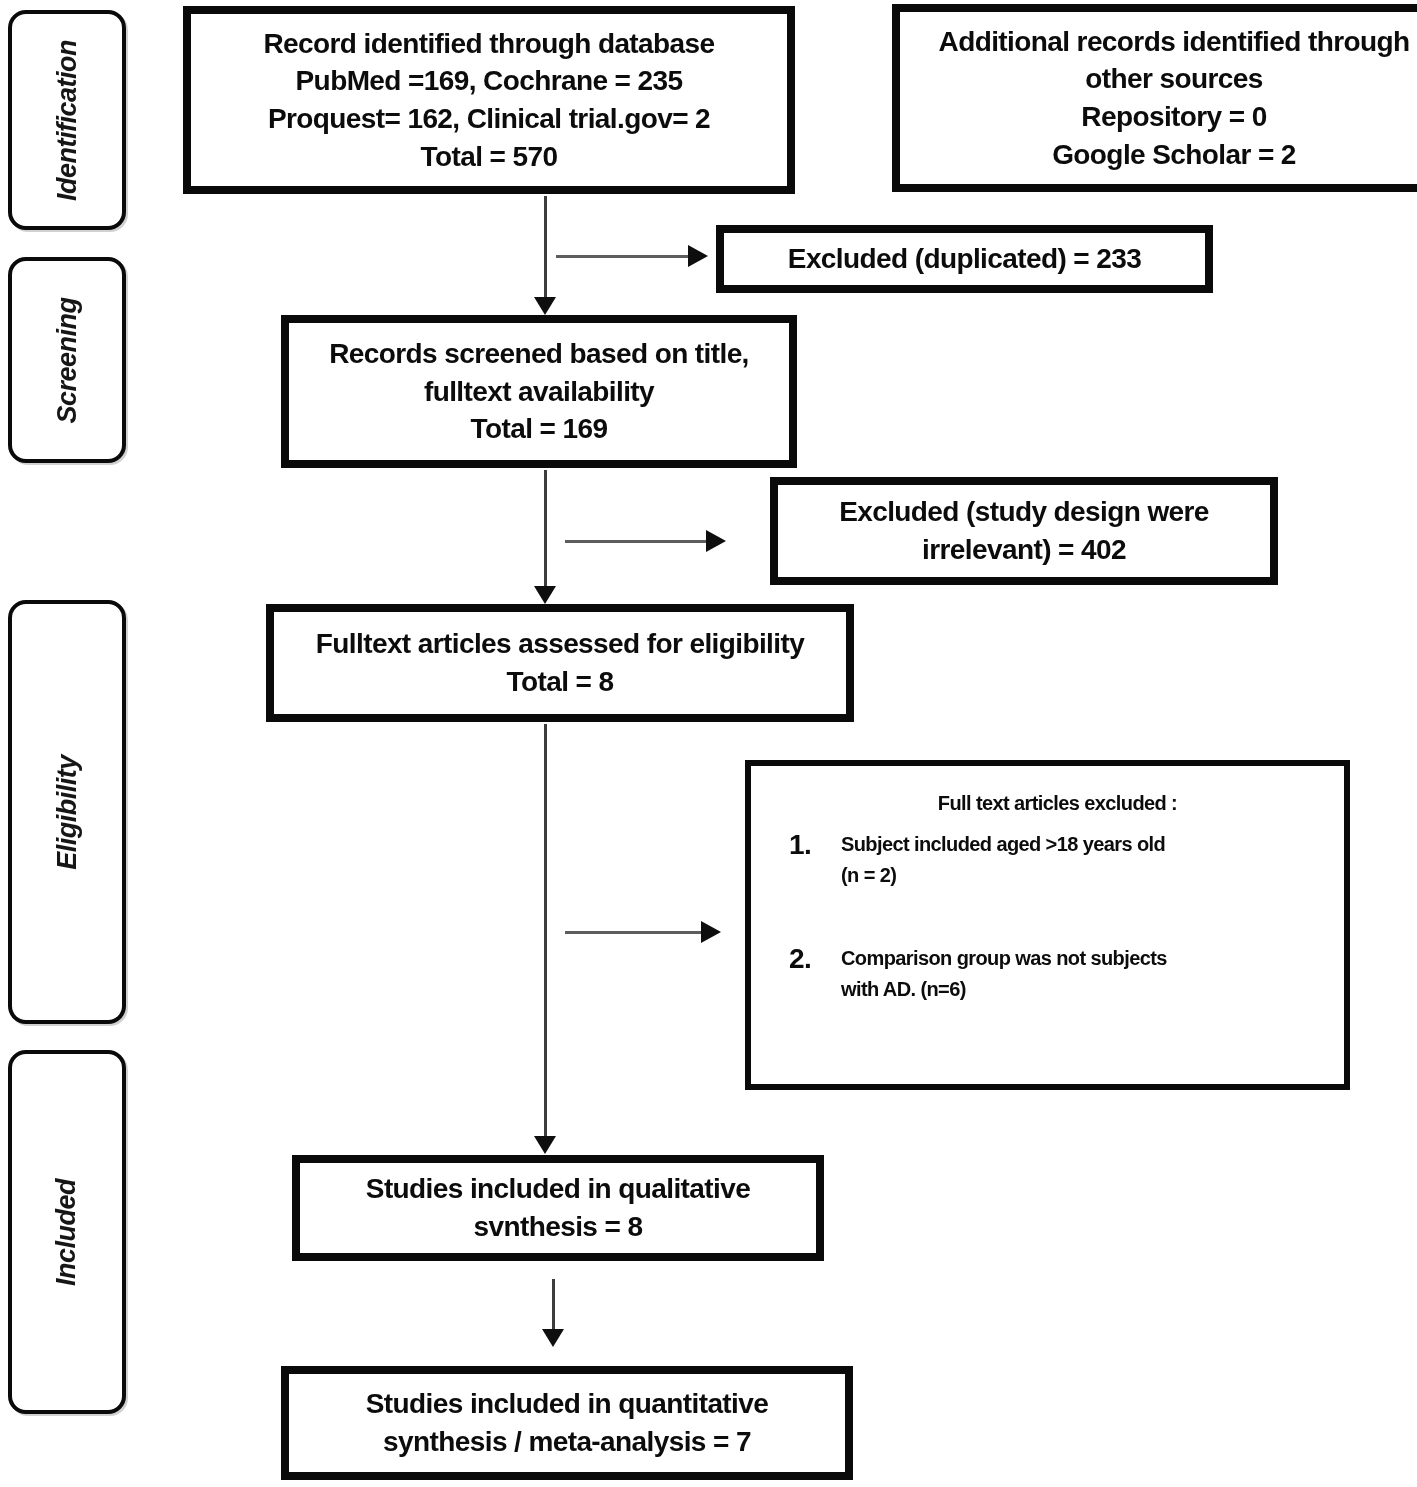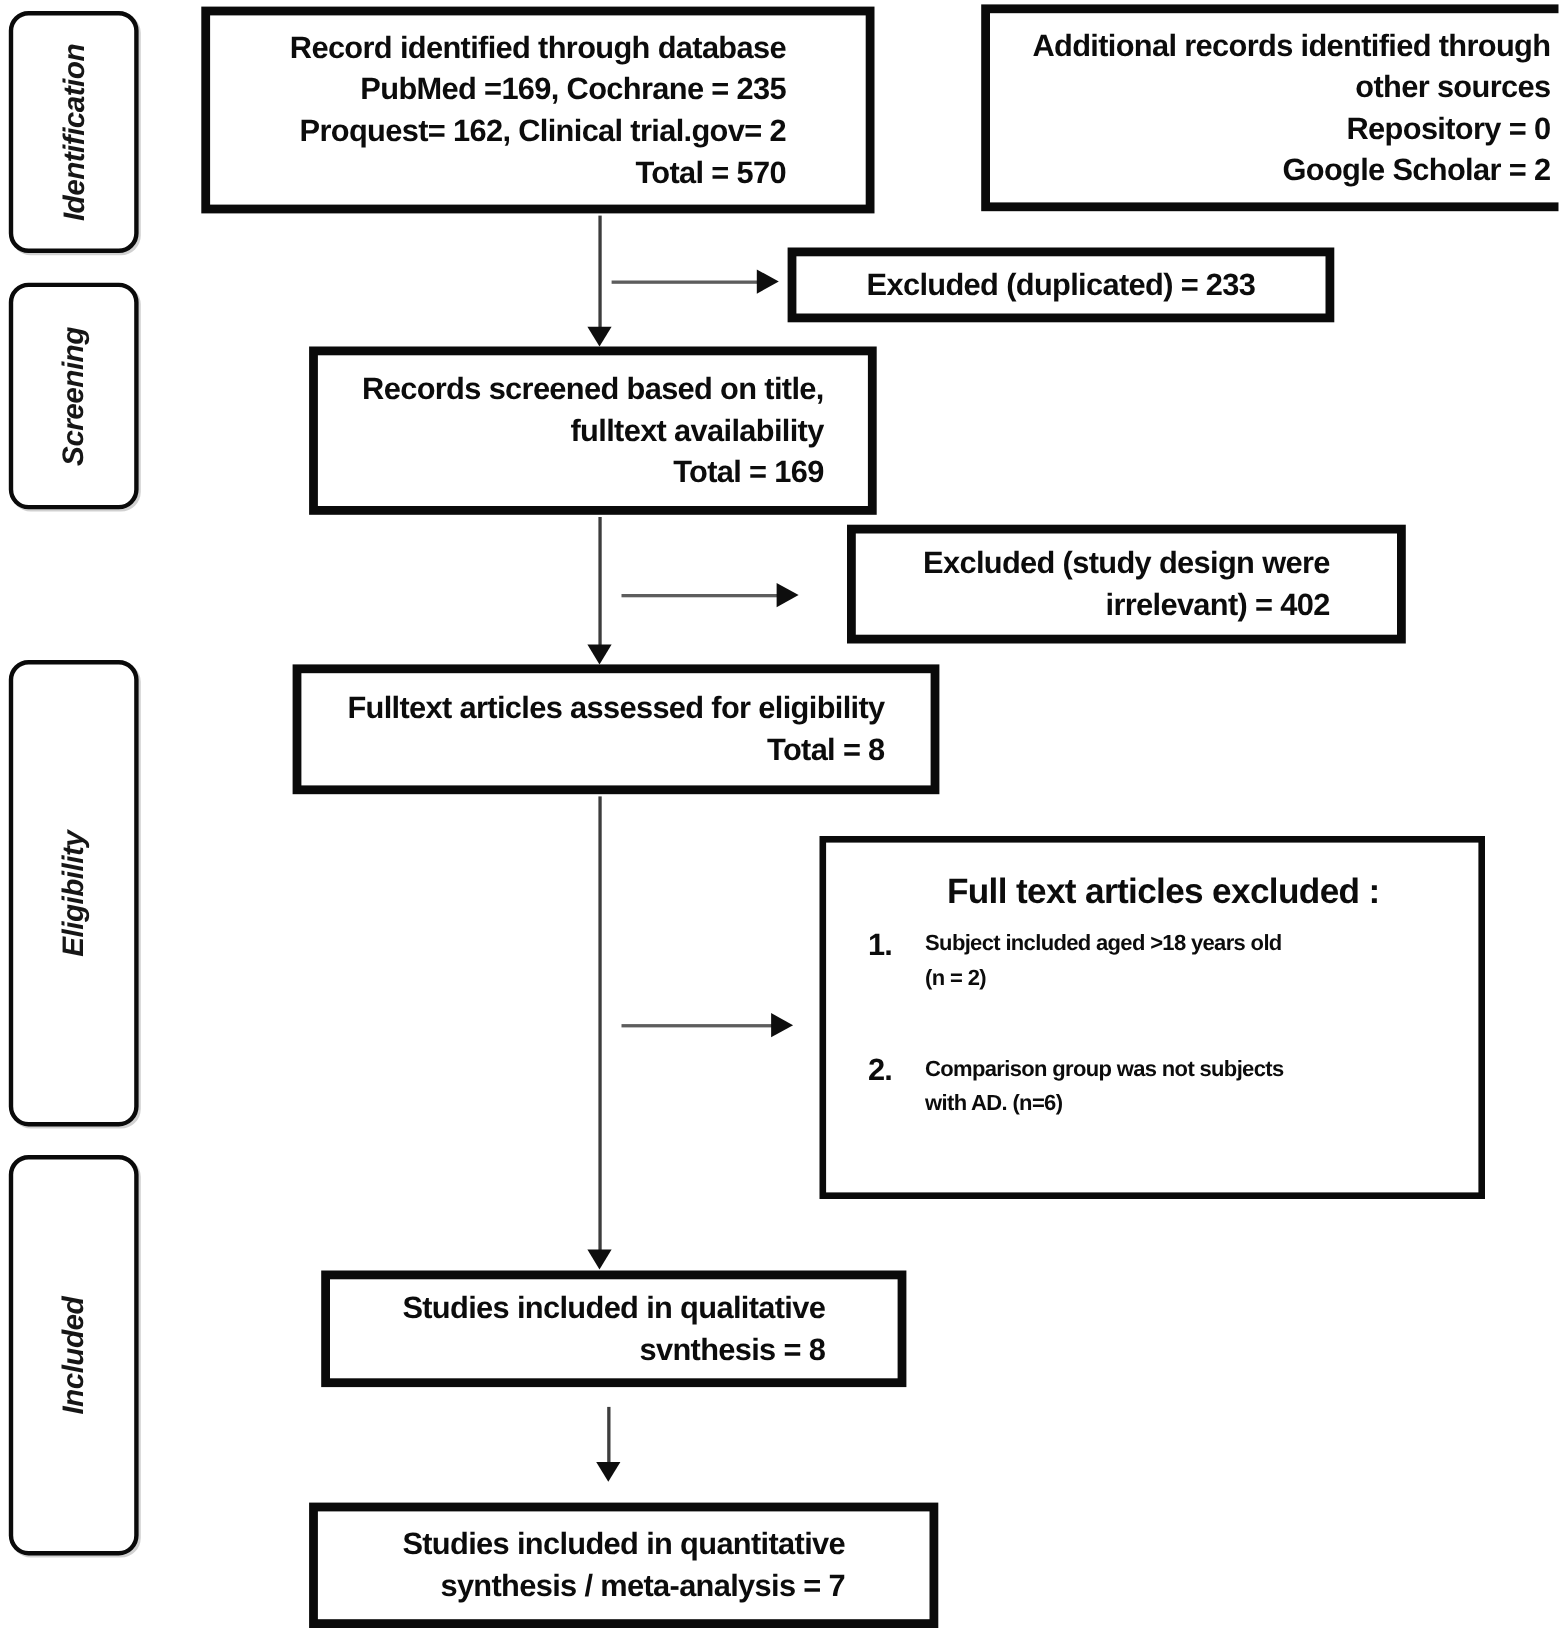--- a/index.html
+++ b/index.html
@@ -40,34 +40,33 @@
     box-sizing:border-box;
   }
   .fbox .btext{
     white-space:pre-line;
     font-weight:bold;
     font-size:28px;
     line-height:1.34;
     letter-spacing:-0.6px;
     padding:4px 10px;
     color:#0c0c0c;
-    text-align:right;
   }
   
   .listbox{
     position:absolute;
     border:6px solid #0a0a0a;
     background:#ffffff;
     box-sizing:border-box;
     padding:26px 18px 10px 38px;
   }
   .listbox .ltitle{
     text-align:center;
     font-weight:bold;
-    font-size:32px;
+    font-size:20px;
     letter-spacing:-0.6px;
     margin-bottom:14px;
     color:#0c0c0c;
   }
   .lrow{display:flex;align-items:flex-start;margin-top:10px;}
   .lrow.second{margin-top:52px;}
   .lnum{
     flex:0 0 52px;
     font-weight:bold;font-size:28px;letter-spacing:-0.6px;color:#0c0c0c;
   }

